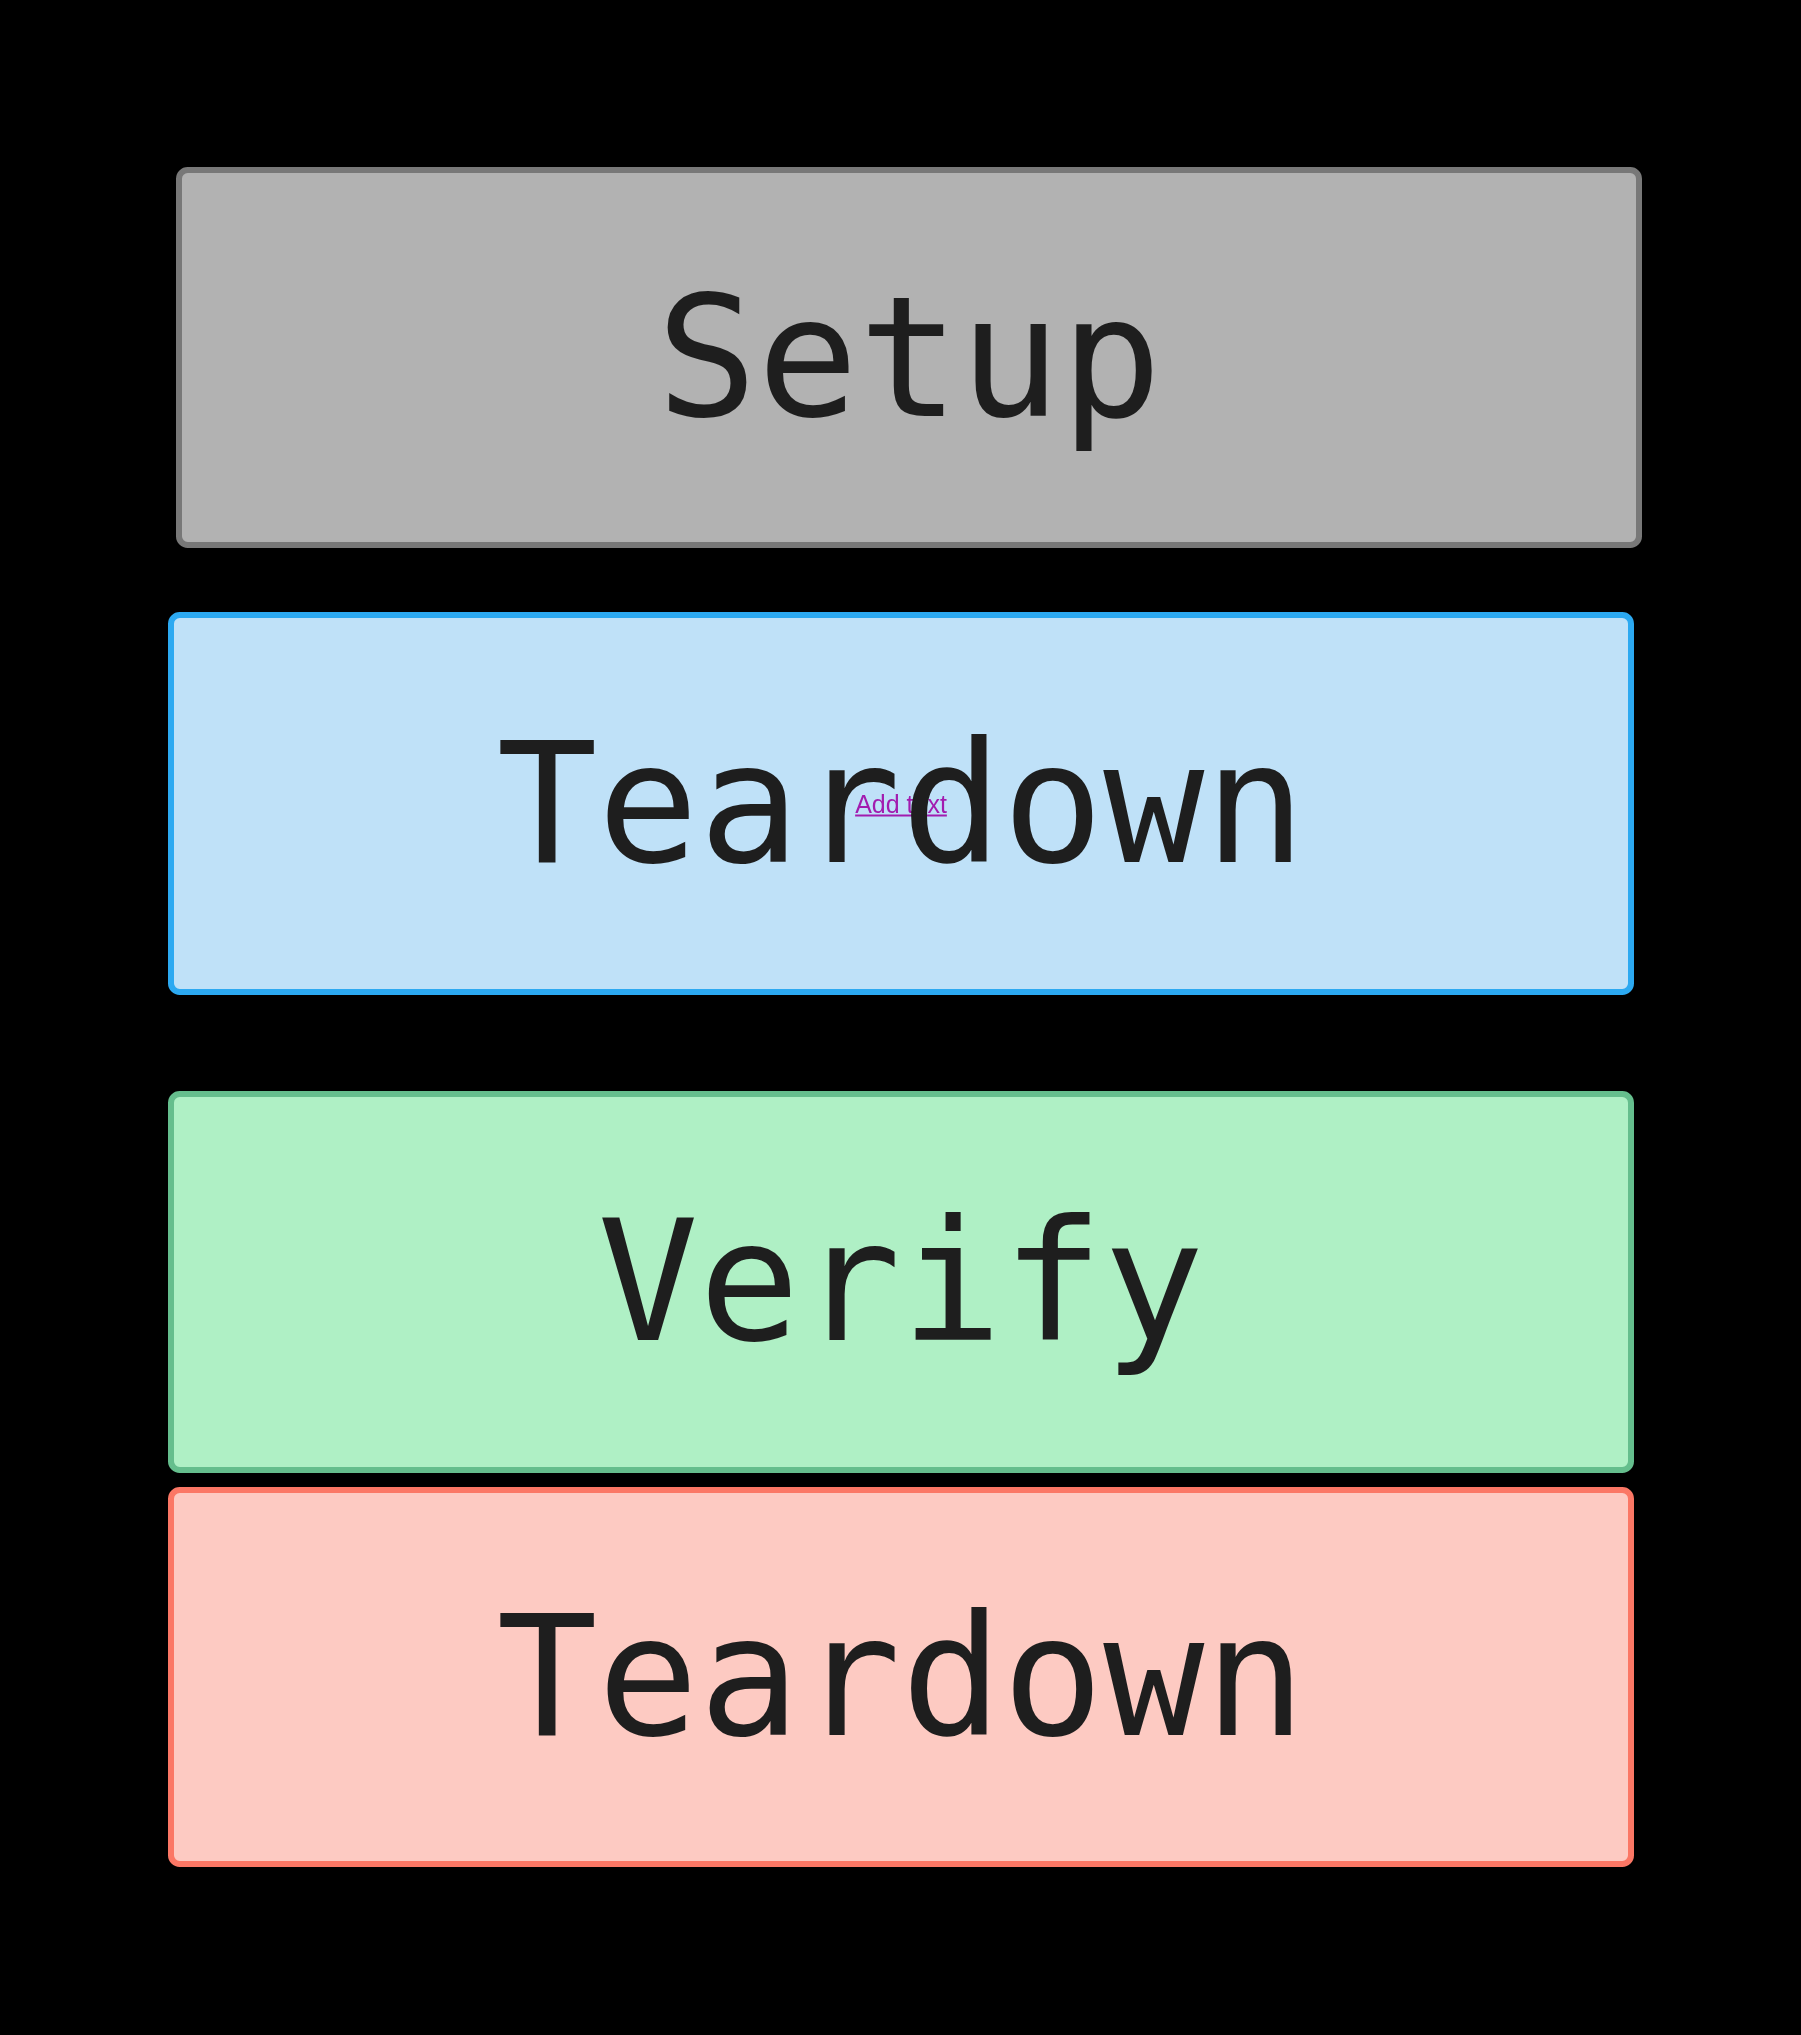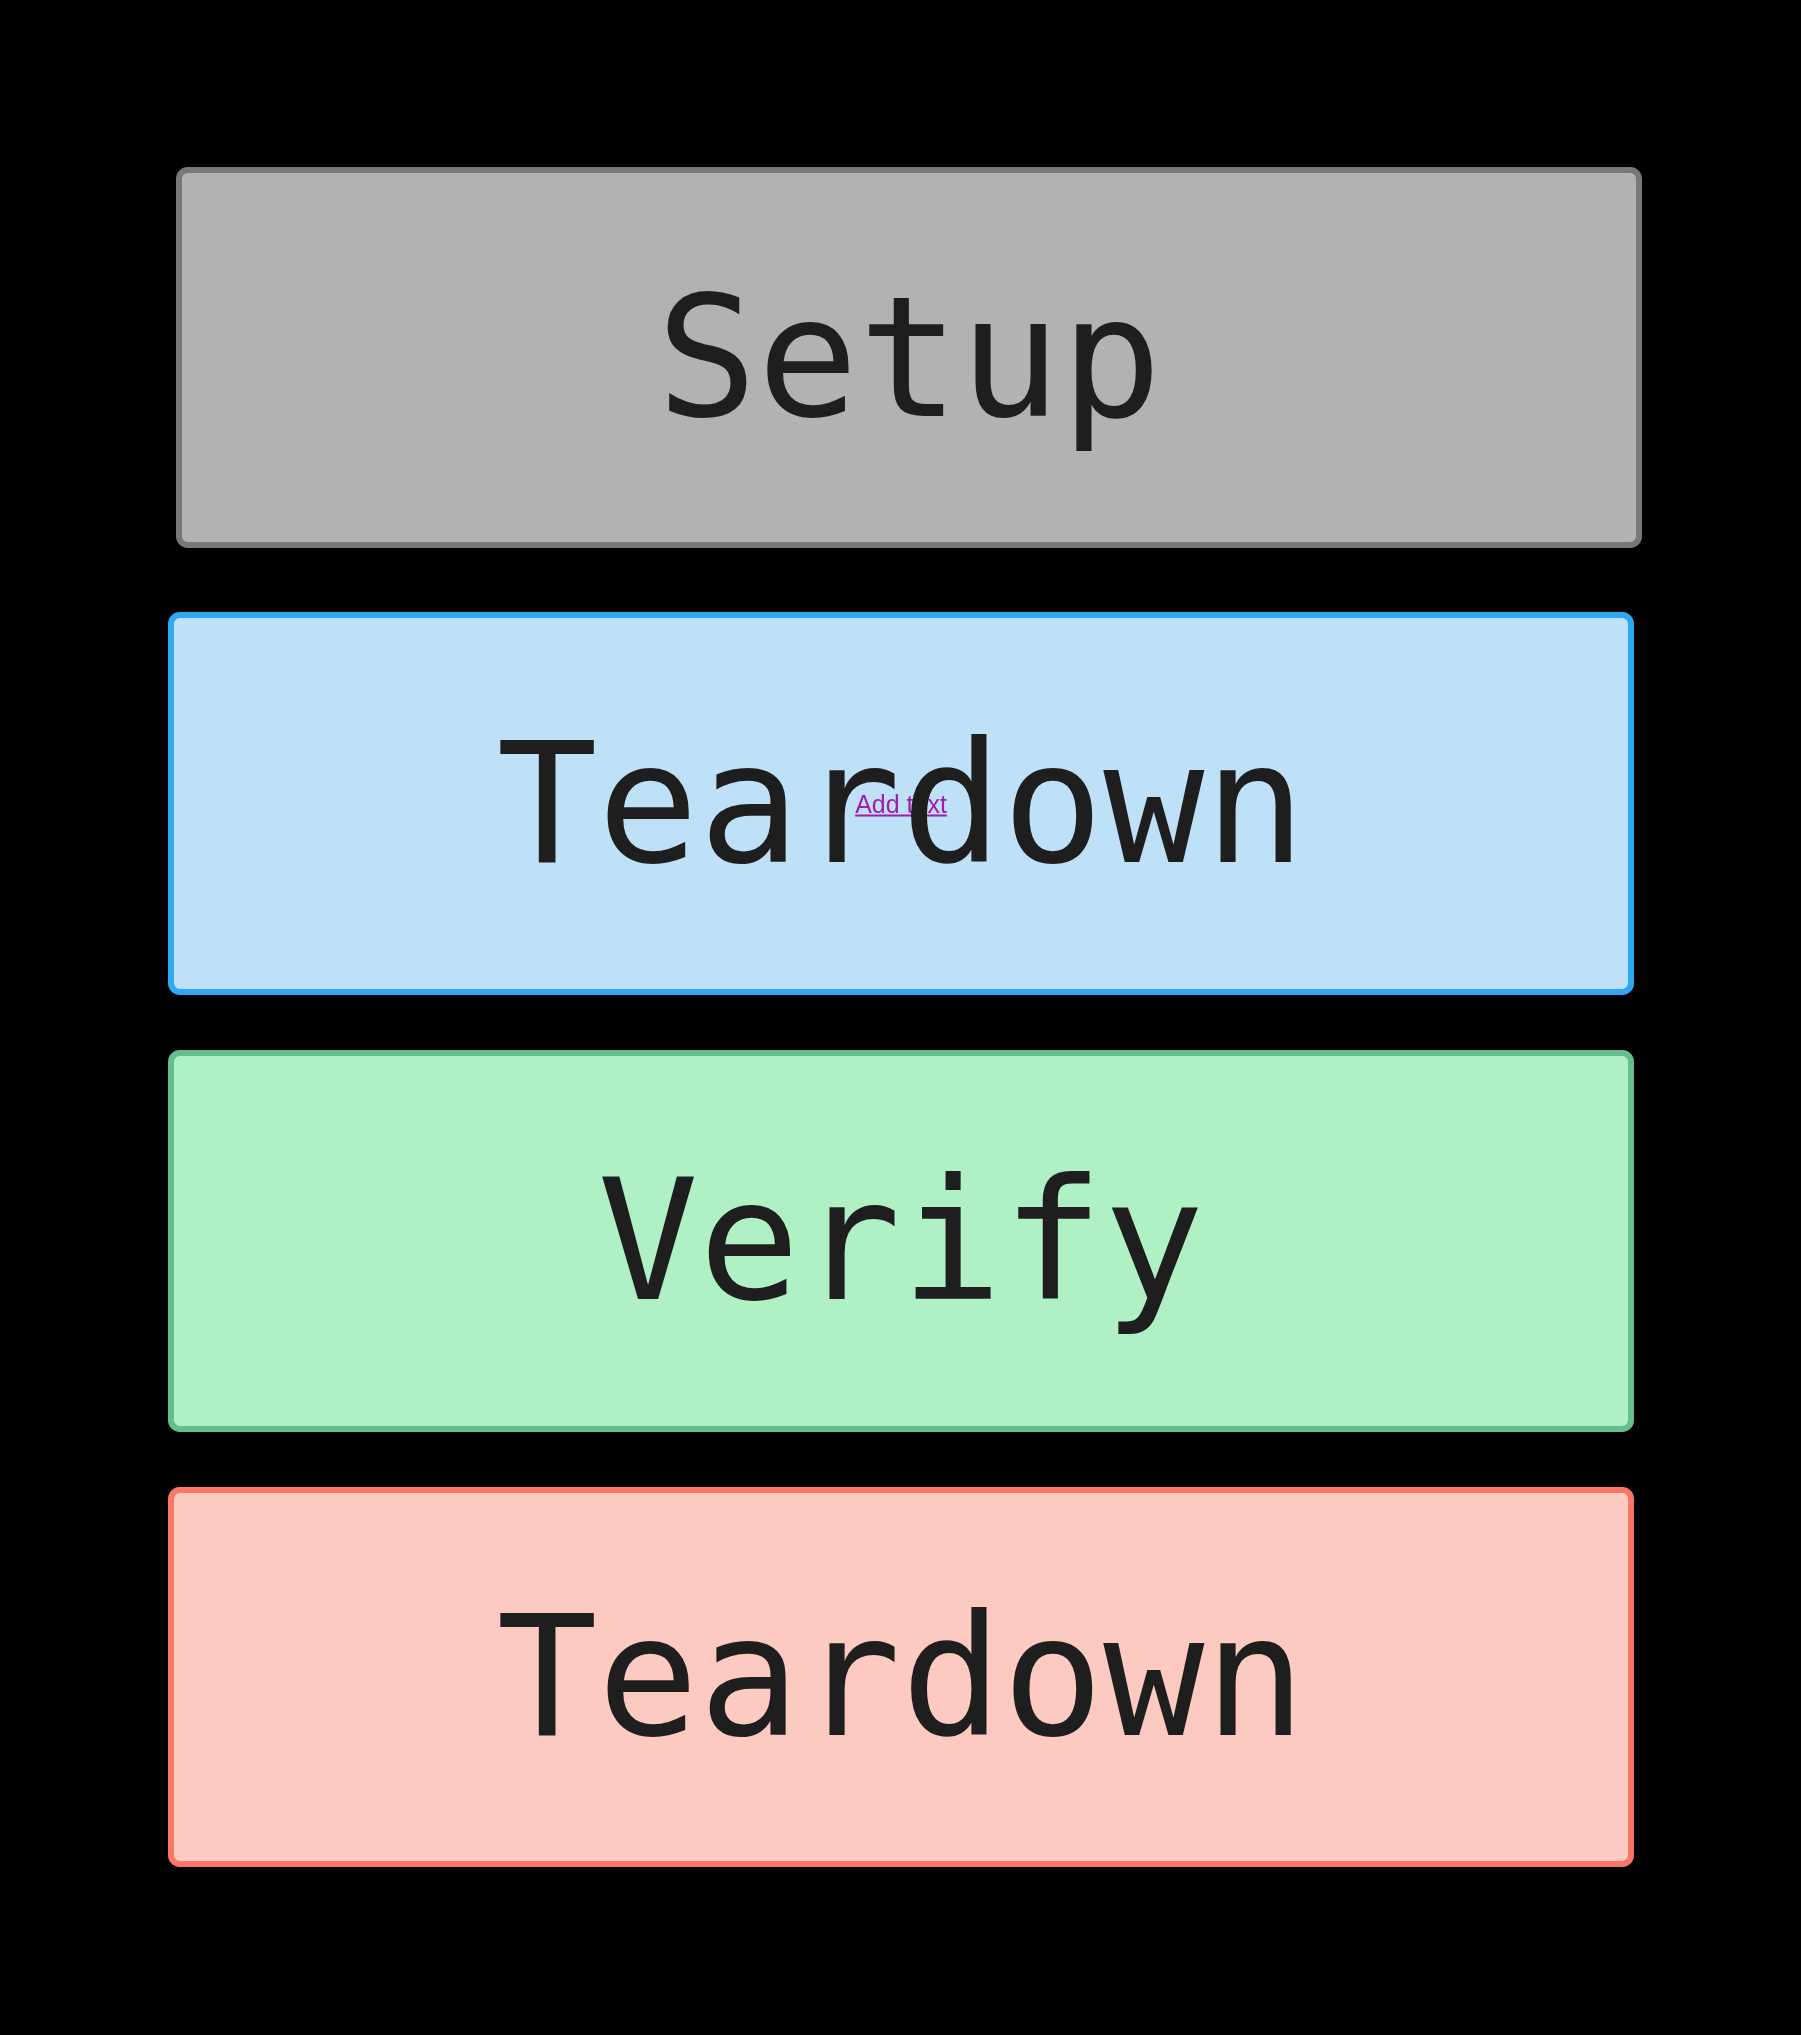--- a/index.html
+++ b/index.html
@@ -65,21 +65,21 @@
 
   <div class="phase-box setup" style="background-color: rgb(178, 178, 178); border-color: rgb(120, 120, 120); margin-left: 8px;">
     <span class="phase-label">Setup</span>
   </div>
 
   <div class="phase-box exercise" style="background-color: rgb(191, 225, 248); border-color: rgb(44, 169, 241);">
     <span class="placeholder-text" style="color: #a21caf; text-decoration: underline;">Add text</span>
     <span class="phase-label">Teardown</span>
   </div>
 
-  <div class="phase-box verify" style="background-color: rgb(175, 240, 197); border-color: rgb(101, 190, 141);">
+  <div class="phase-box verify" style="background-color: rgb(175, 240, 197); border-color: rgb(101, 190, 141); margin-top: 41px;">
     <span class="phase-label">Verify</span>
   </div>
 
   <div class="phase-box teardown" style="background-color: rgb(253, 202, 194); border-color: rgb(251, 119, 101);">
     <span class="phase-label">Teardown</span>
   </div>
 
 </div>
 
 

